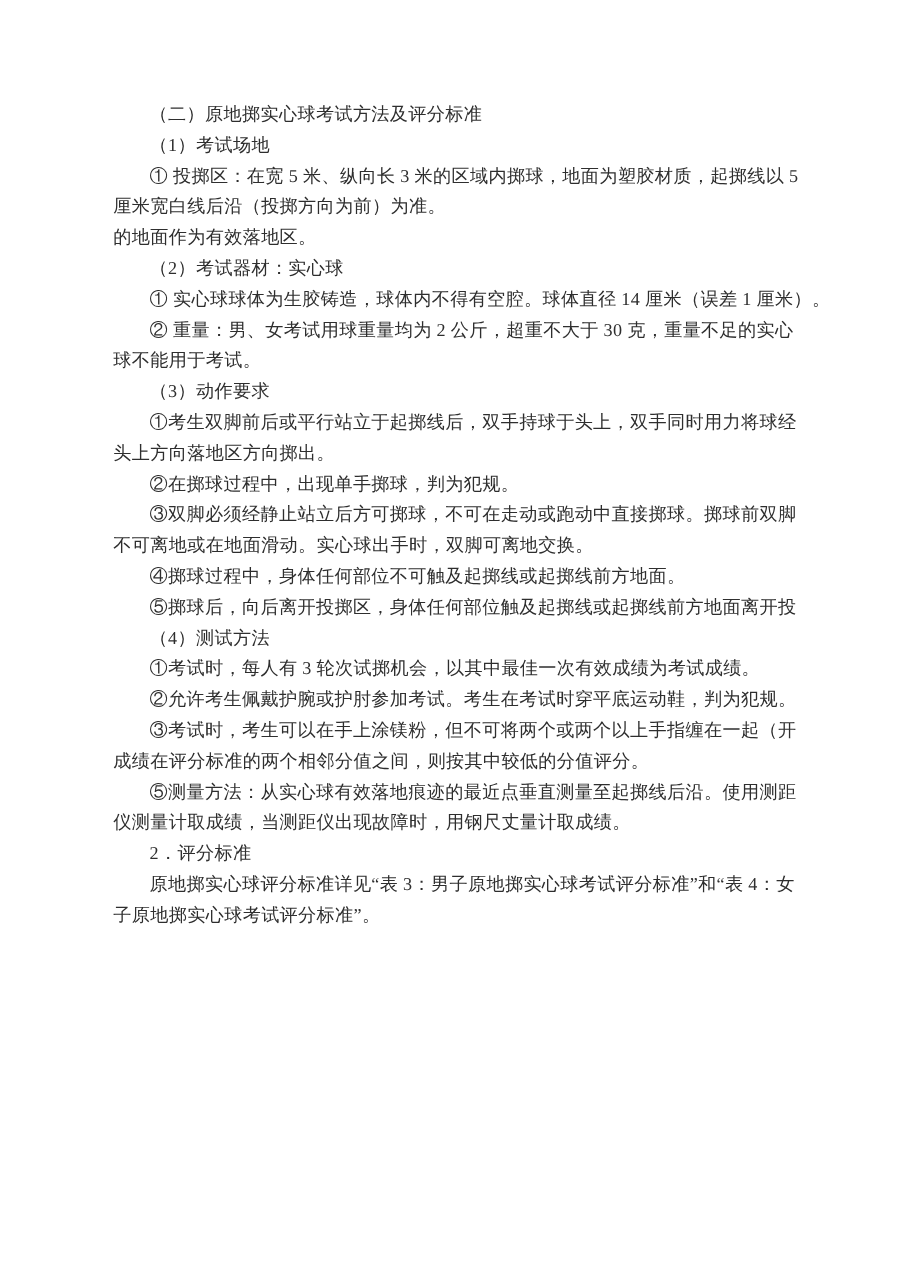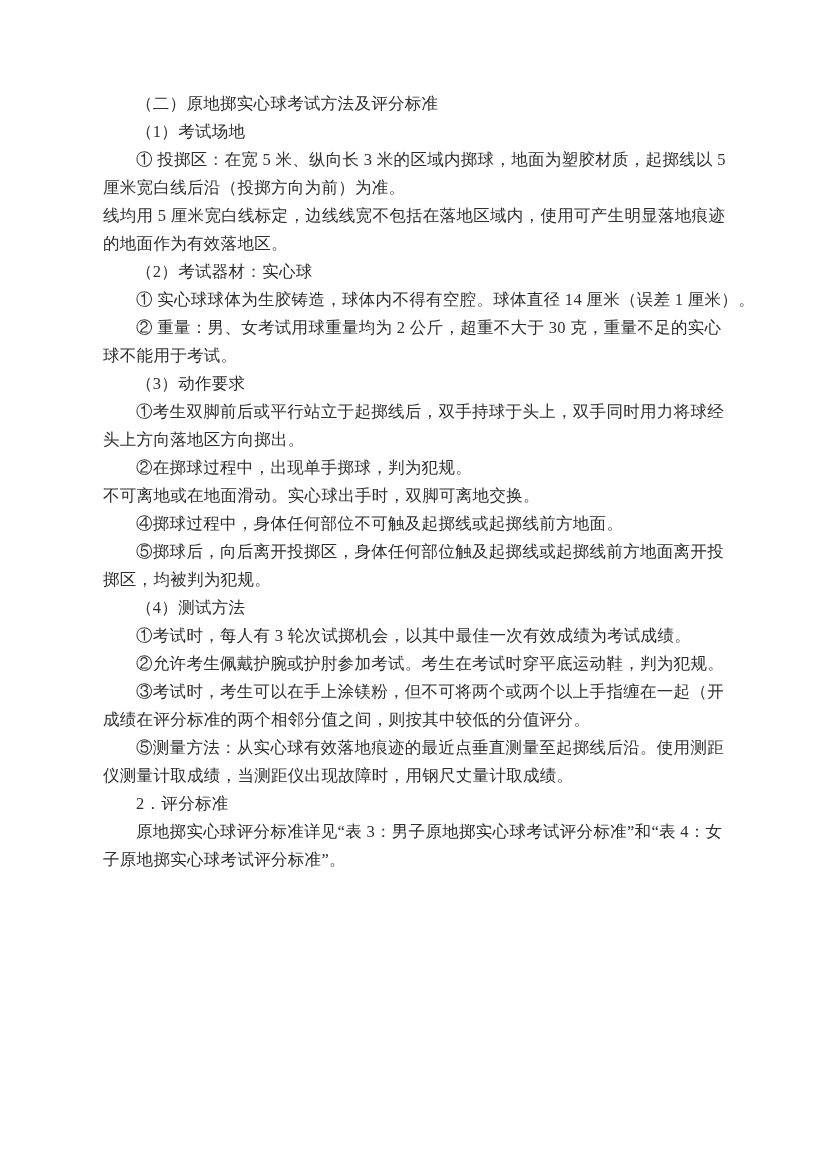--- a/index.html
+++ b/index.html
@@ -93,34 +93,33 @@
 </head>
 <body>
 
 <div class="page">
 
   <main class="doc" id="doc-body">
       <div class="line ind">（二）原地掷实心球考试方法及评分标准</div>
       <div class="line ind">（1）考试场地</div>
       <div class="line ind">① 投掷区：在宽 5 米、纵向长 3 米的区域内掷球，地面为塑胶材质，起掷线以 5</div>
       <div class="line">厘米宽白线后沿（投掷方向为前）为准。</div>
-      <div class="line">线均用 5 厘米宽白线标定，边线线宽不包括在落地区域内，使用可产生明显落地痕迹</div>
       <div class="line">的地面作为有效落地区。</div>
       <div class="line ind">（2）考试器材：实心球</div>
       <div class="line ind">① 实心球球体为生胶铸造，球体内不得有空腔。球体直径 14 厘米（误差 1 厘米）。</div>
       <div class="line ind">② 重量：男、女考试用球重量均为 2 公斤，超重不大于 30 克，重量不足的实心</div>
       <div class="line">球不能用于考试。</div>
       <div class="line ind">（3）动作要求</div>
       <div class="line ind">①考生双脚前后或平行站立于起掷线后，双手持球于头上，双手同时用力将球经</div>
       <div class="line">头上方向落地区方向掷出。</div>
       <div class="line ind">②在掷球过程中，出现单手掷球，判为犯规。</div>
+      <div class="line ind">③双脚必须经静止站立后方可掷球，不可在走动或跑动中直接掷球。掷球前双脚</div>
       <div class="line">不可离地或在地面滑动。实心球出手时，双脚可离地交换。</div>
       <div class="line ind">④掷球过程中，身体任何部位不可触及起掷线或起掷线前方地面。</div>
       <div class="line ind">⑤掷球后，向后离开投掷区，身体任何部位触及起掷线或起掷线前方地面离开投</div>
-      <div class="line">掷区，均被判为犯规。</div>
       <div class="line ind">（4）测试方法</div>
       <div class="line ind">①考试时，每人有 3 轮次试掷机会，以其中最佳一次有效成绩为考试成绩。</div>
       <div class="line ind">②允许考生佩戴护腕或护肘参加考试。考生在考试时穿平底运动鞋，判为犯规。</div>
       <div class="line ind">③考试时，考生可以在手上涂镁粉，但不可将两个或两个以上手指缠在一起（开</div>
       <div class="line">成绩在评分标准的两个相邻分值之间，则按其中较低的分值评分。</div>
       <div class="line ind">⑤测量方法：从实心球有效落地痕迹的最近点垂直测量至起掷线后沿。使用测距</div>
       <div class="line">仪测量计取成绩，当测距仪出现故障时，用钢尺丈量计取成绩。</div>
       <div class="line ind">2．评分标准</div>
       <div class="line ind">原地掷实心球评分标准详见“表 3：男子原地掷实心球考试评分标准”和“表 4：女</div>
       <div class="line">子原地掷实心球考试评分标准”。</div>

